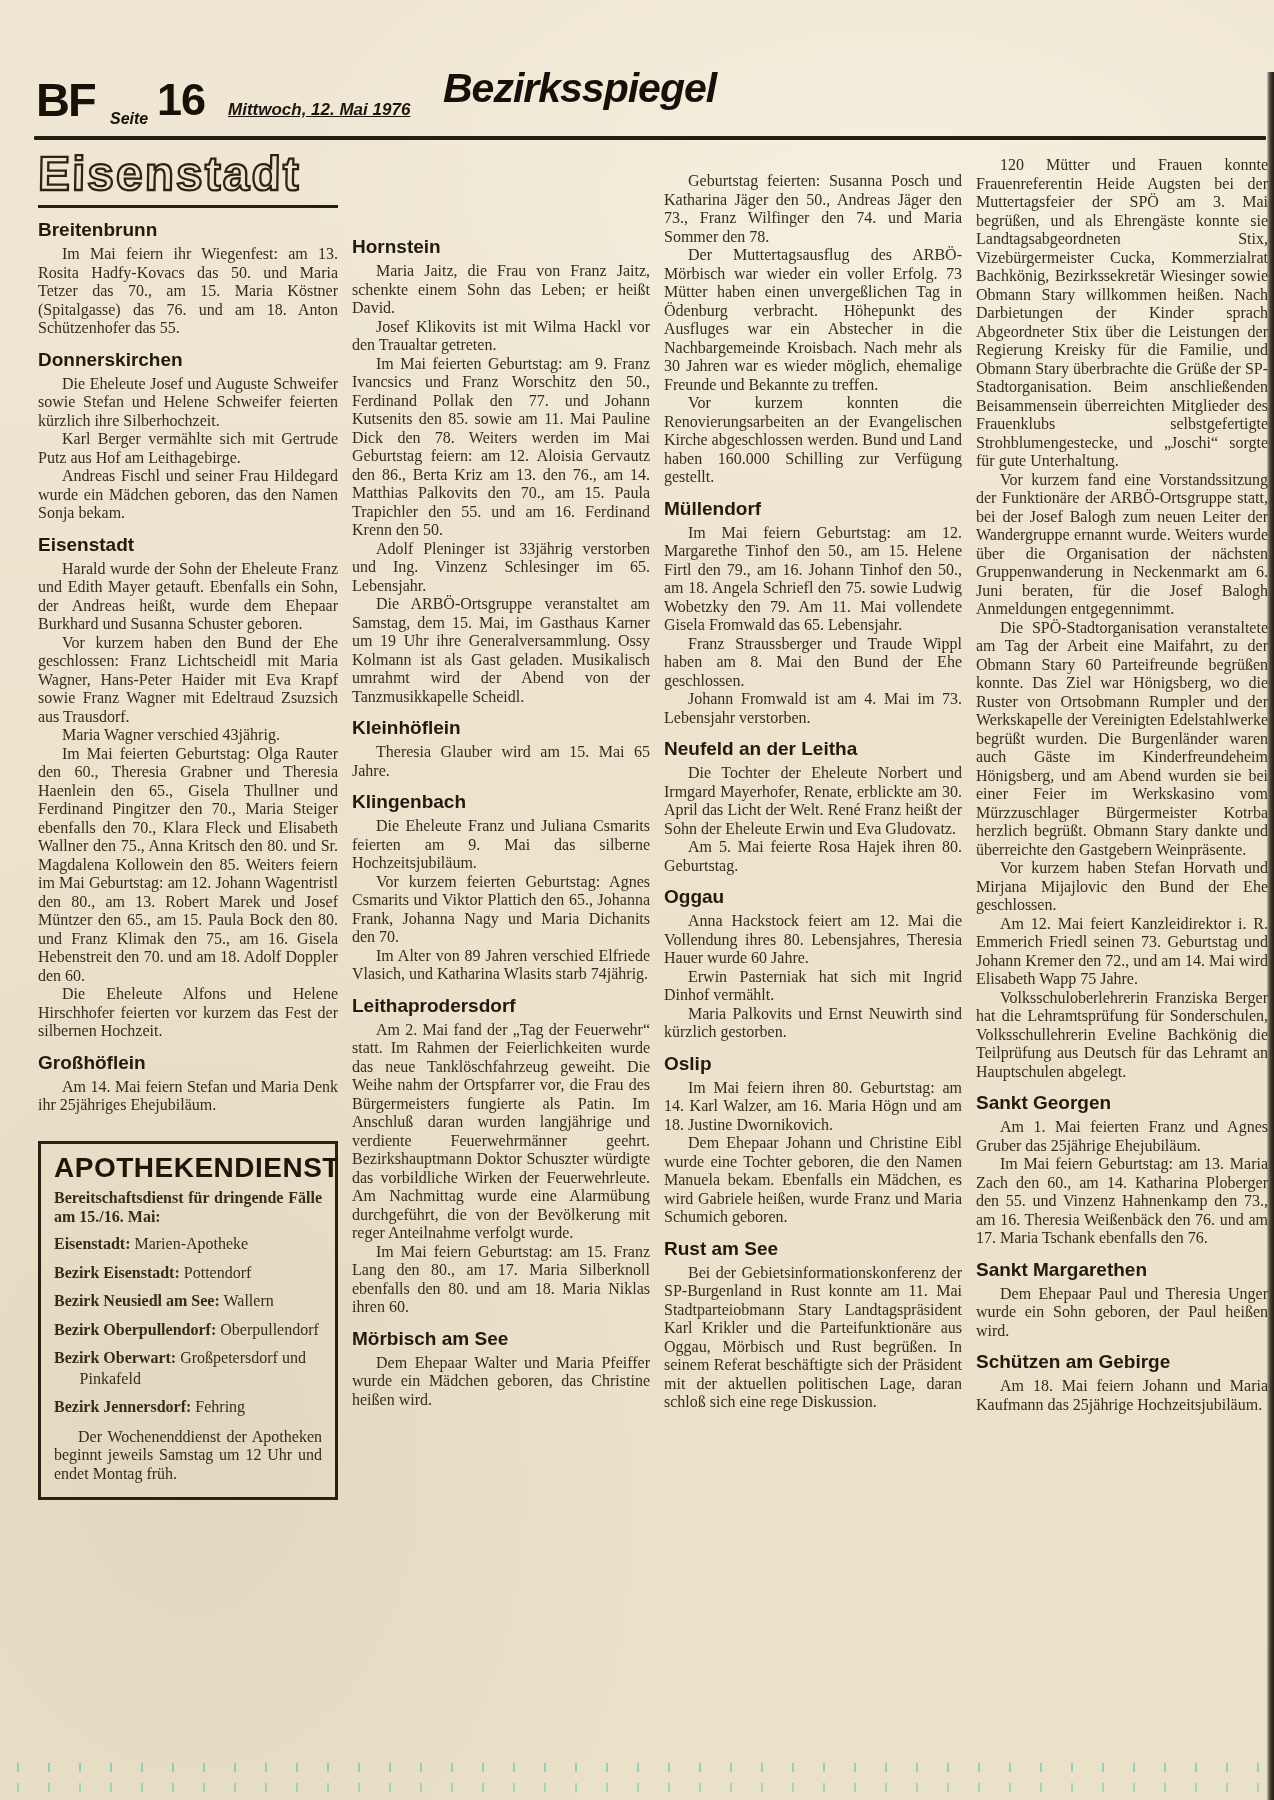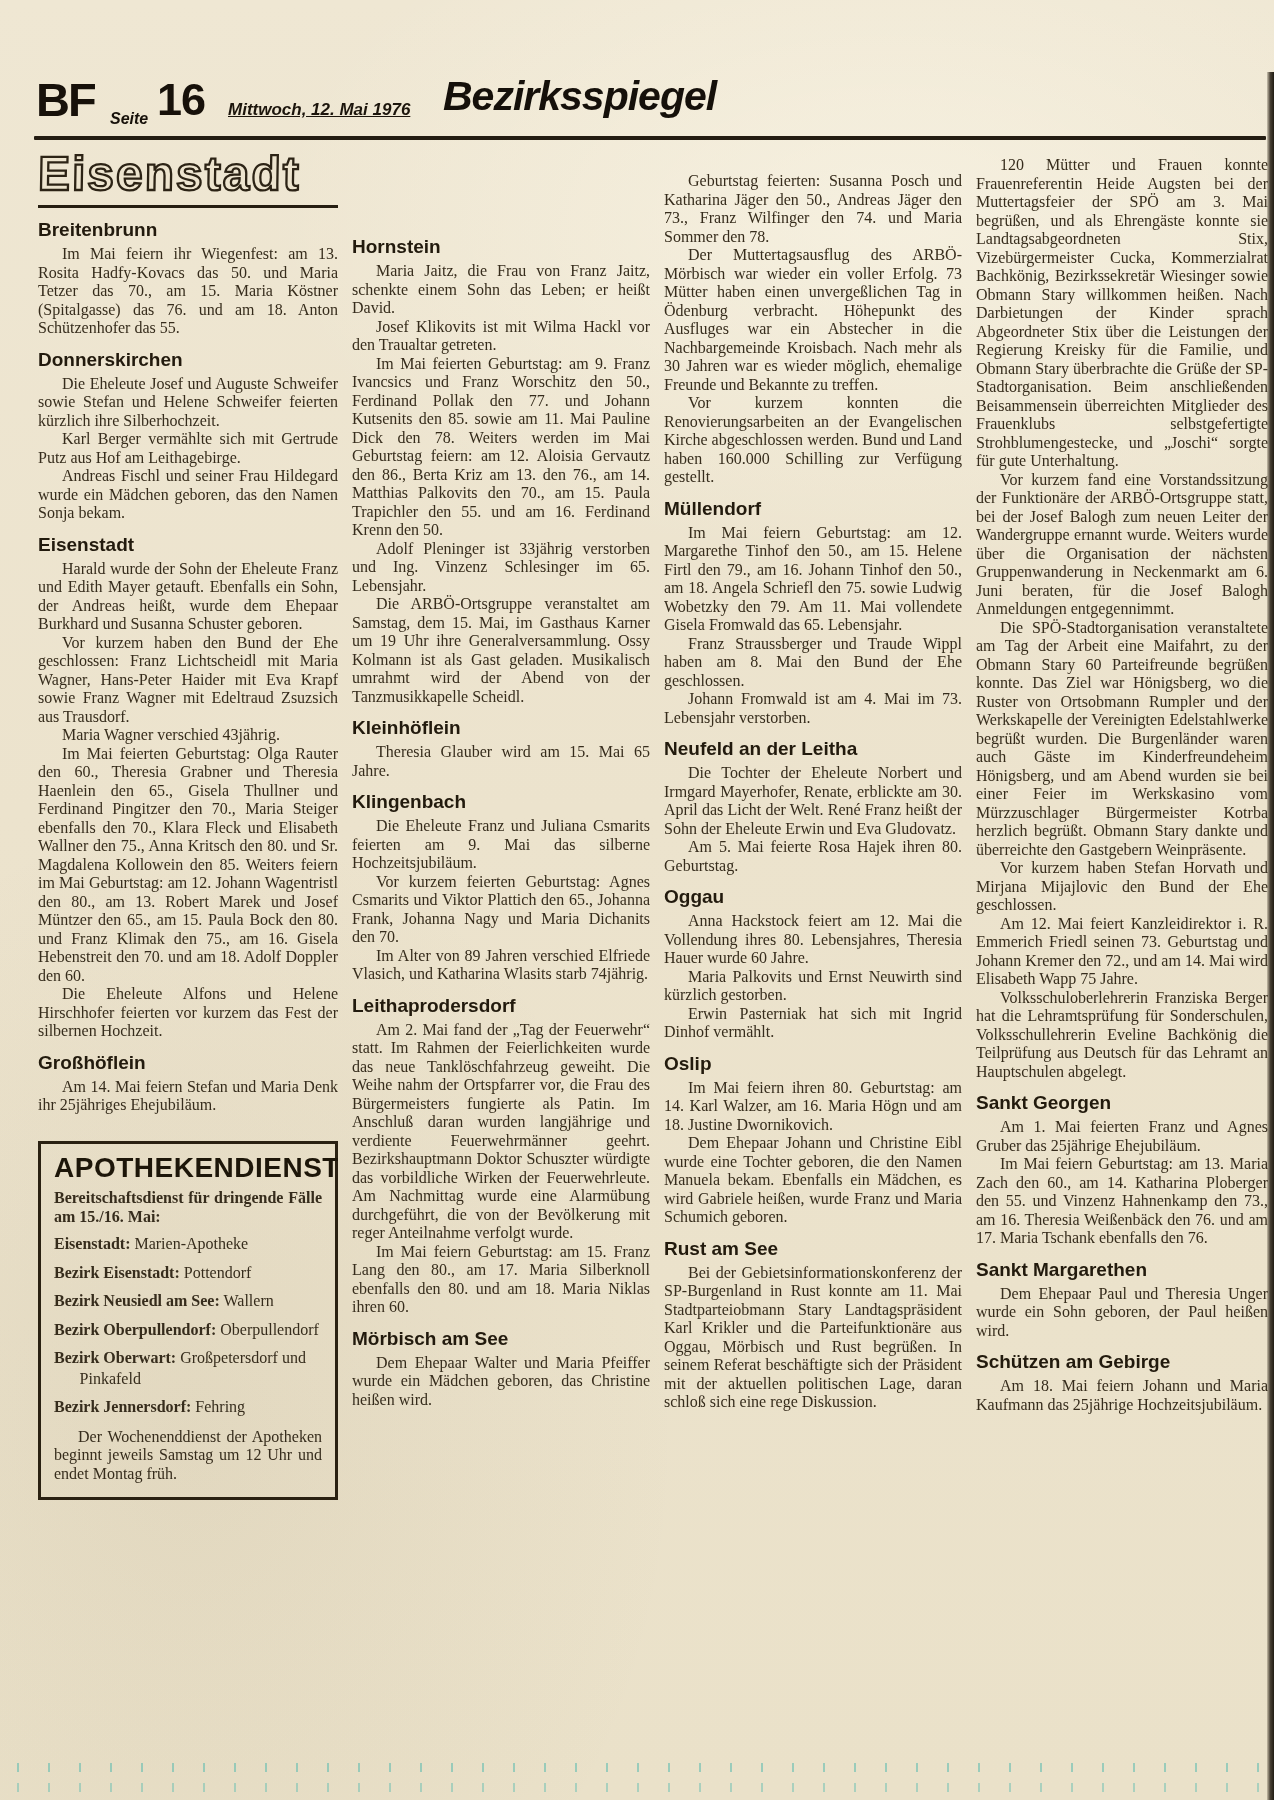--- a/index.html
+++ b/index.html
@@ -11,21 +11,21 @@
       linear-gradient(180deg,#efe7d3 0%, #ece3cd 45%, #eae1c9 100%);
     font-family:"Liberation Serif", serif;
     color:#362c1c;
   }
 
   
   .brand       { position:absolute; left:36px;  top:76px;  font:900 47px/1 "Liberation Sans", sans-serif; letter-spacing:-2px; color:#17110a; }
   .page-label  { position:absolute; left:110px; top:111px; font:italic 700 16px/1 "Liberation Sans", sans-serif; color:#17110a; }
   .page-number { position:absolute; left:157px; top:77px;  font:900 45px/1 "Liberation Sans", sans-serif; letter-spacing:-1px; color:#17110a; }
   .edition-date{ position:absolute; left:228px; top:101px; font:italic 700 17px/1 "Liberation Sans", sans-serif; color:#1c150c;text-decoration:underline; }
-  .masthead    { position:absolute; left:443px; top:76px;  font:italic 700 41px/1 "Liberation Sans", sans-serif; letter-spacing:-1px; color:#15100a; }
+  .masthead    { position:absolute; left:443px; top:68px;  font:italic 700 41px/1 "Liberation Sans", sans-serif; letter-spacing:-1px; color:#15100a; }
   .header-rule { position:absolute; left:34px; right:8px; top:136px; height:4px; background:#241d12; border-radius:1px; }
 
   
   .page-edge { position:absolute; top:72px; right:0; bottom:0; width:7px;
                background:linear-gradient(90deg, rgba(90,80,62,0.25), #4a4236 45%, #201b13); }
   .reg-marks { position:absolute; left:4px; right:12px; height:9px;
                background-image:repeating-linear-gradient(90deg,
                  rgba(88,186,175,0) 0px, rgba(88,186,175,0) 13px,
                  rgba(88,186,175,0.55) 13px, rgba(88,186,175,0.55) 15px,
                  rgba(88,186,175,0) 15px, rgba(88,186,175,0) 31px); }
@@ -127,22 +127,22 @@
       <p>Vor kurzem konnten die Renovierungsarbeiten an der Evangelischen Kirche abgeschlossen werden. Bund und Land haben 160.000 Schilling zur Verfügung gestellt.</p>
       <h3>Müllendorf</h3>
       <p>Im Mai feiern Geburtstag: am 12. Margarethe Tinhof den 50., am 15. Helene Firtl den 79., am 16. Johann Tinhof den 50., am 18. Angela Schriefl den 75. sowie Ludwig Wobetzky den 79. Am 11. Mai vollendete Gisela Fromwald das 65. Lebensjahr.</p>
       <p>Franz Straussberger und Traude Wippl haben am 8. Mai den Bund der Ehe geschlossen.</p>
       <p>Johann Fromwald ist am 4. Mai im 73. Lebensjahr verstorben.</p>
       <h3>Neufeld an der Leitha</h3>
       <p>Die Tochter der Eheleute Norbert und Irmgard Mayerhofer, Renate, erblickte am 30. April das Licht der Welt. René Franz heißt der Sohn der Eheleute Erwin und Eva Gludovatz.</p>
       <p>Am 5. Mai feierte Rosa Hajek ihren 80. Geburtstag.</p>
       <h3>Oggau</h3>
       <p>Anna Hackstock feiert am 12. Mai die Vollendung ihres 80. Lebensjahres, Theresia Hauer wurde 60 Jahre.</p>
+      <p>Erwin Pasterniak hat sich mit Ingrid Dinhof vermählt.</p>
       <p>Maria Palkovits und Ernst Neuwirth sind kürzlich gestorben.</p>
-      <p>Erwin Pasterniak hat sich mit Ingrid Dinhof vermählt.</p>
       <h3>Oslip</h3>
       <p>Im Mai feiern ihren 80. Geburtstag: am 14. Karl Walzer, am 16. Maria Högn und am 18. Justine Dwornikovich.</p>
       <p>Dem Ehepaar Johann und Christine Eibl wurde eine Tochter geboren, die den Namen Manuela bekam. Ebenfalls ein Mädchen, es wird Gabriele heißen, wurde Franz und Maria Schumich geboren.</p>
       <h3>Rust am See</h3>
       <p>Bei der Gebietsinformationskonferenz der SP-Burgenland in Rust konnte am 11. Mai Stadtparteiobmann Stary Landtagspräsident Karl Krikler und die Parteifunktionäre aus Oggau, Mörbisch und Rust begrüßen. In seinem Referat beschäftigte sich der Präsident mit der aktuellen politischen Lage, daran schloß sich eine rege Diskussion.</p>
     </div>
   <div class="col col-4">
       <p>120 Mütter und Frauen konnte Frauenreferentin Heide Augsten bei der Muttertagsfeier der SPÖ am 3. Mai begrüßen, und als Ehrengäste konnte sie Landtagsabgeordneten Stix, Vizebürgermeister Cucka, Kommerzialrat Bachkönig, Bezirkssekretär Wiesinger sowie Obmann Stary willkommen heißen. Nach Darbietungen der Kinder sprach Abgeordneter Stix über die Leistungen der Regierung Kreisky für die Familie, und Obmann Stary überbrachte die Grüße der SP-Stadtorganisation. Beim anschließenden Beisammensein überreichten Mitglieder des Frauenklubs selbstgefertigte Strohblumengestecke, und „Joschi“ sorgte für gute Unterhaltung.</p>
       <p>Vor kurzem fand eine Vorstandssitzung der Funktionäre der ARBÖ-Ortsgruppe statt, bei der Josef Balogh zum neuen Leiter der Wandergruppe ernannt wurde. Weiters wurde über die Organisation der nächsten Gruppenwanderung in Neckenmarkt am 6. Juni beraten, für die Josef Balogh Anmeldungen entgegennimmt.</p>
       <p>Die SPÖ-Stadtorganisation veranstaltete am Tag der Arbeit eine Maifahrt, zu der Obmann Stary 60 Parteifreunde begrüßen konnte. Das Ziel war Hönigsberg, wo die Ruster von Ortsobmann Rumpler und der Werkskapelle der Vereinigten Edelstahlwerke begrüßt wurden. Die Burgenländer waren auch Gäste im Kinderfreundeheim Hönigsberg, und am Abend wurden sie bei einer Feier im Werkskasino vom Mürzzuschlager Bürgermeister Kotrba herzlich begrüßt. Obmann Stary dankte und überreichte den Gastgebern Weinpräsente.</p>

